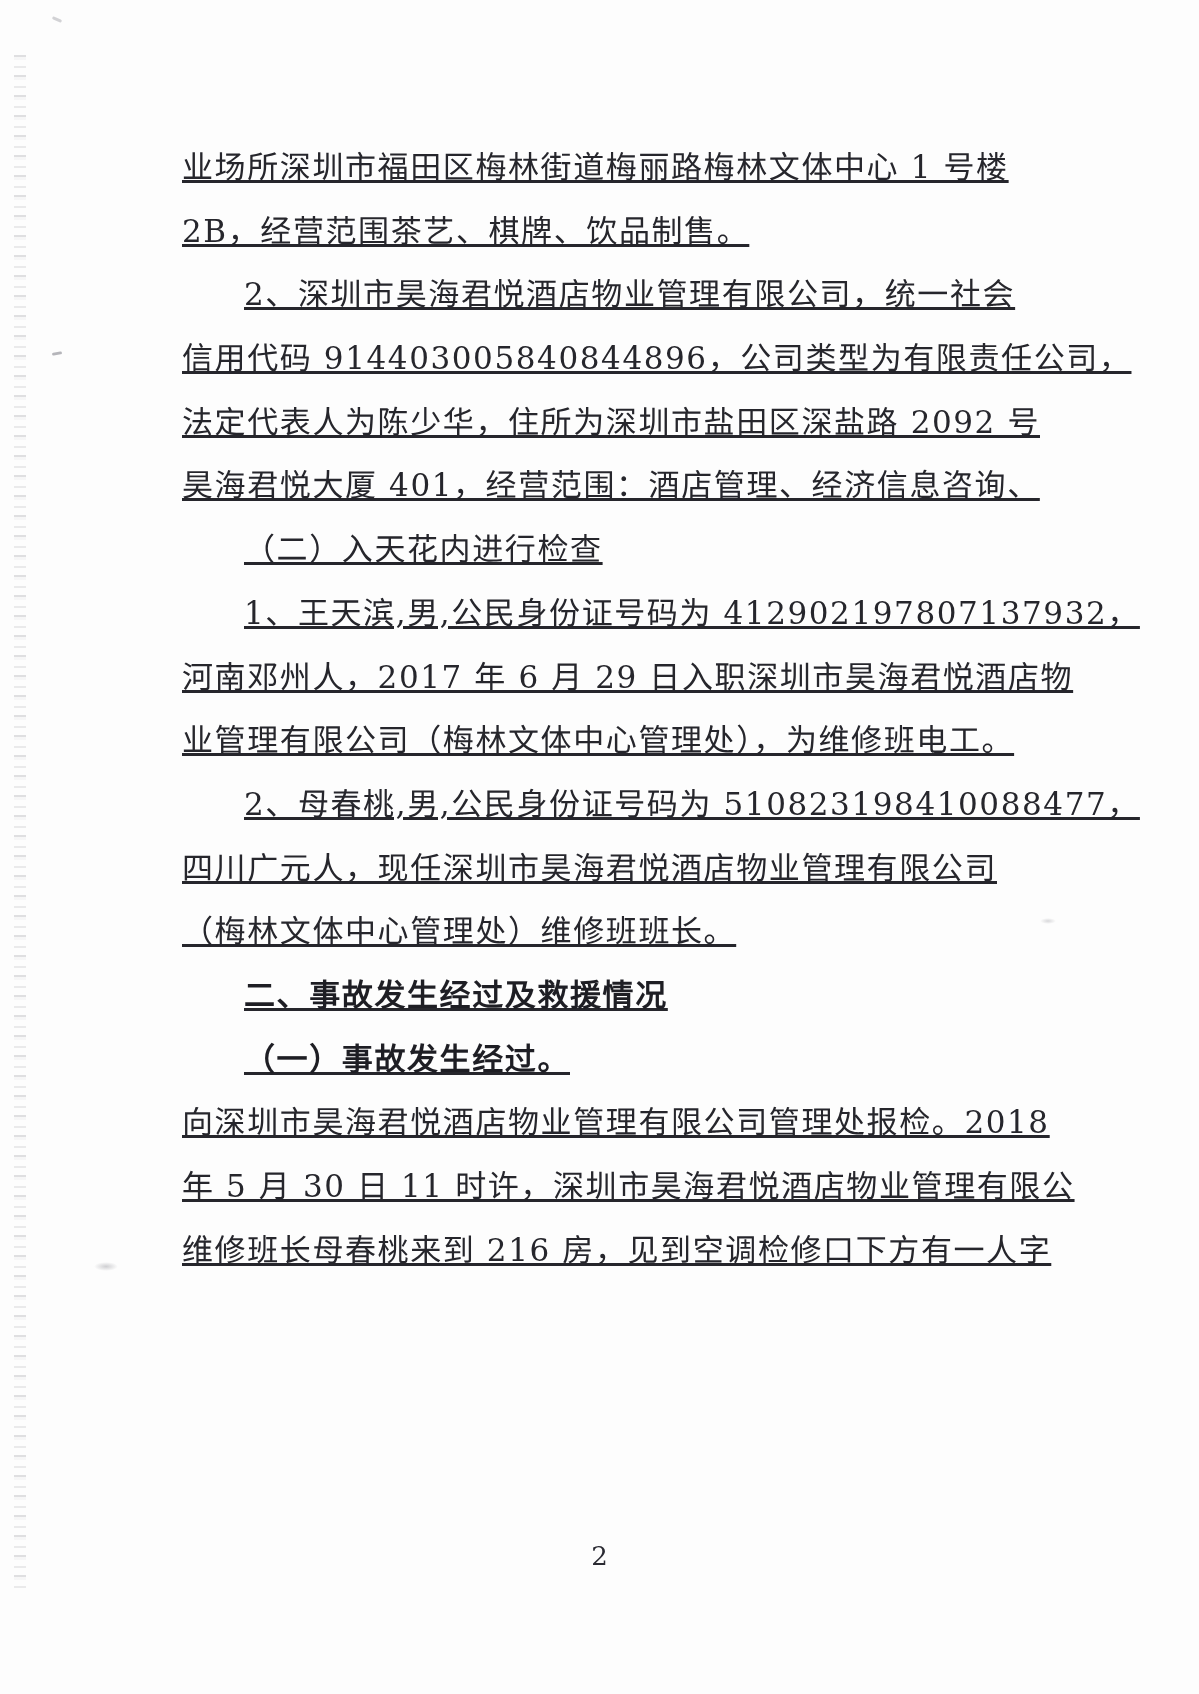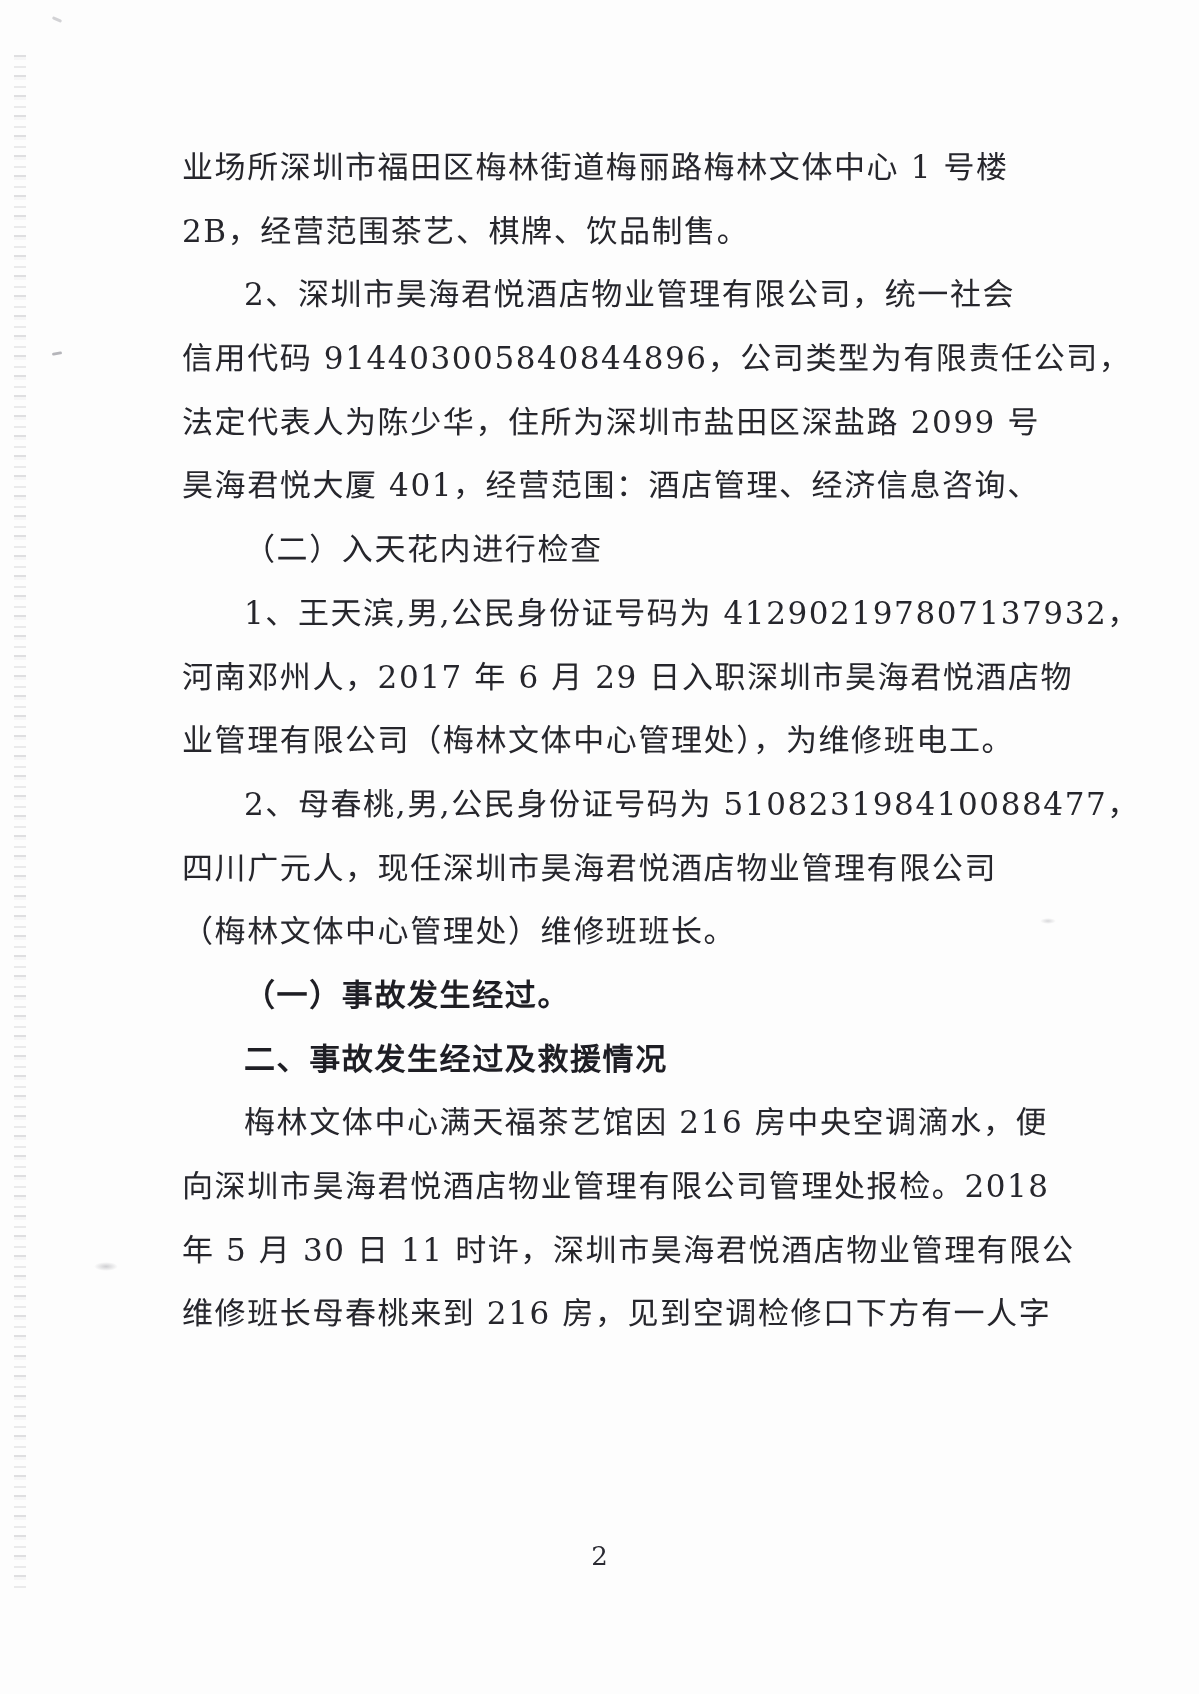--- a/index.html
+++ b/index.html
@@ -15,20 +15,21 @@
     overflow: hidden;
     font-family: "DejaVu Serif", "Liberation Serif", serif;
     color: var(--ink, #26262c);
   }
   
   .textblock {
     position: absolute;
     left: 182px;
     top: 136px;
     width: 840px;
+    text-decoration: underline;
   }
   .line {
     height: 63.7px;
     line-height: 63.7px;
     font-size: 31px;
     letter-spacing: 1.6px;
     white-space: nowrap;
     text-rendering: optimizeLegibility;
   }
   .line.indent { padding-left: 62px; }
@@ -94,31 +95,30 @@
   <div class="mark mark-tick"></div>
   <div class="mark mark-dash"></div>
   <div class="mark mark-smudge"></div>
   <div class="mark mark-dot"></div>
 
   <main class="textblock">
       <div class="line">业场所深圳市福田区梅林街道梅丽路梅林文体中心 1 号楼</div>
       <div class="line">2B，经营范围茶艺、棋牌、饮品制售。</div>
       <div class="line indent">2、深圳市昊海君悦酒店物业管理有限公司，统一社会</div>
       <div class="line">信用代码 914403005840844896，公司类型为有限责任公司，</div>
-      <div class="line">法定代表人为陈少华，住所为深圳市盐田区深盐路 2099 号</div>
+      <div class="line">法定代表人为陈少华，住所为深圳市盐田区深盐路 2092 号</div>
       <div class="line">昊海君悦大厦 401，经营范围：酒店管理、经济信息咨询、</div>
       <div class="line indent">（二）入天花内进行检查</div>
       <div class="line indent">1、王天滨,男,公民身份证号码为 412902197807137932，</div>
       <div class="line">河南邓州人，2017 年 6 月 29 日入职深圳市昊海君悦酒店物</div>
       <div class="line">业管理有限公司（梅林文体中心管理处），为维修班电工。</div>
       <div class="line indent">2、母春桃,男,公民身份证号码为 510823198410088477，</div>
       <div class="line">四川广元人，现任深圳市昊海君悦酒店物业管理有限公司</div>
       <div class="line">（梅林文体中心管理处）维修班班长。</div>
+      <div class="line indent bold">二、事故发生经过及救援情况</div>
       <div class="line indent bold">（一）事故发生经过。</div>
-      <div class="line indent bold">二、事故发生经过及救援情况</div>
-      <div class="line indent">梅林文体中心满天福茶艺馆因 216 房中央空调滴水，便</div>
       <div class="line">向深圳市昊海君悦酒店物业管理有限公司管理处报检。2018</div>
       <div class="line">年 5 月 30 日 11 时许，深圳市昊海君悦酒店物业管理有限公</div>
       <div class="line">维修班长母春桃来到 216 房，见到空调检修口下方有一人字</div>
     </main>
 
   <div class="page-number">2</div>
 </div>
 
 </body></html>

